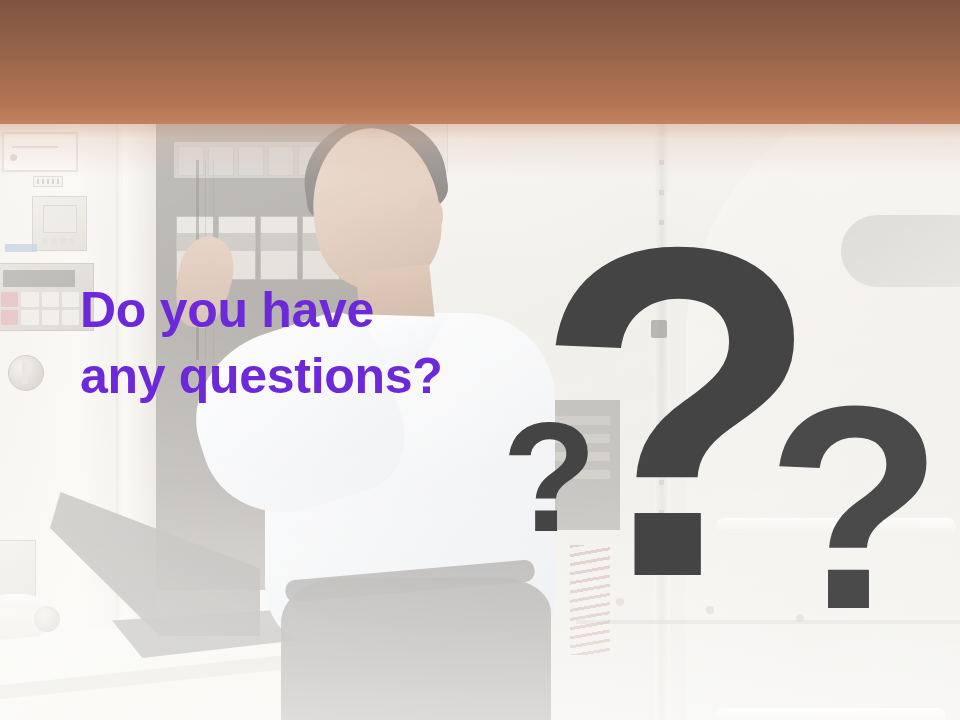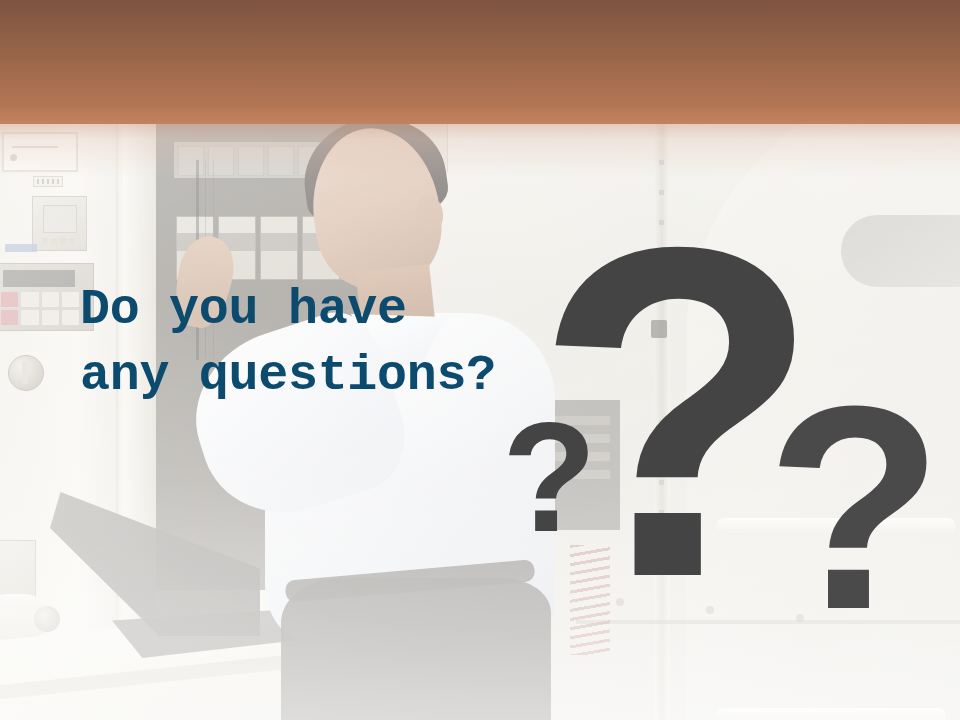--- a/index.html
+++ b/index.html
@@ -491,16 +491,16 @@
 
   <div class="qmark big" style="color: rgb(68, 68, 68);">?</div>
 
   <div class="qmark small" style="color: rgb(68, 68, 68);">?</div>
 
   <div class="qmark mid" style="color: rgb(74, 74, 74);">?</div>
 
   <div class="banner" style="background: linear-gradient(rgb(125, 84, 64) 0%, rgb(188, 123, 87) 100%); height: 124px;"></div>
   <div class="banner-fade" style="background: linear-gradient(rgba(188, 123, 87, 0.55) 0%, rgba(220, 180, 160, 0.25) 45%, rgba(255, 255, 255, 0) 100%);"></div>
 
-  <div class="headline" style="color: #0c4a6e; font-family: Liberation Mono, monospace;">Do you have
+  <div class="headline" style="color: #6d28d9;">Do you have
 any questions?</div>
 
 </div>
 
 </body></html>

